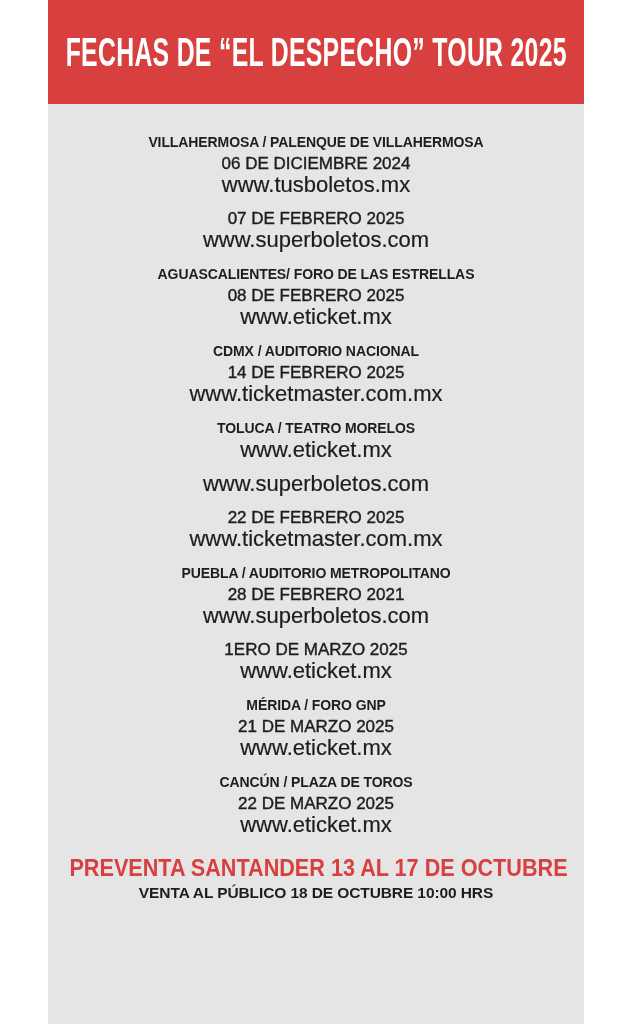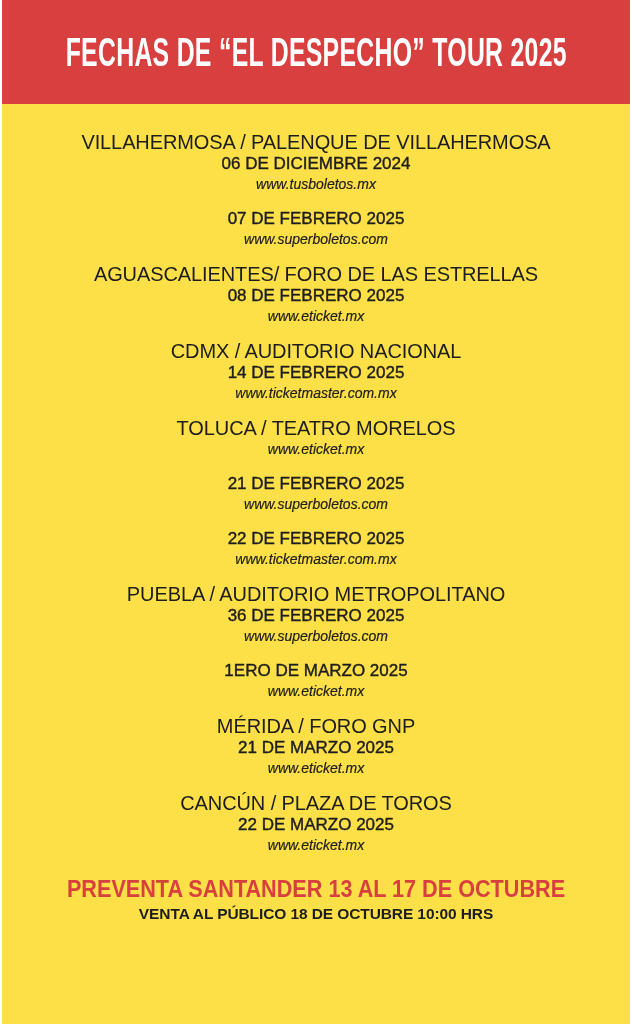--- a/index.html
+++ b/index.html
@@ -3,24 +3,24 @@
 <meta charset="utf-8">
 <style>
   html, body {
     margin: 0;
     padding: 0;
     background: #ffffff;
     font-family: "Liberation Sans", sans-serif;
   }
   .poster {
     position: relative;
-    width: 628px;
+    width: 536px;
     height: 1024px;
     margin: 0 auto;
-    background: #fde047;
+    background: #e5e5e5;
     color: #1d1d1d;
     overflow: hidden;
   }
   .banner {
     height: 104px;
     background: #d8403f;
     display: flex;
     align-items: center;
     justify-content: center;
   }
@@ -35,34 +35,33 @@
     transform-origin: center center;
   }
   .dates {
     padding-top: 27px;
     text-align: center;
   }
   .entry {
     margin-bottom: 13px;
   }
   .venue {
-    font-size: 20px;
-    font-weight: 400;
+    font-size: 14px;
+    font-weight: 700;
     line-height: 22px;
     letter-spacing: -0.1px;
   }
   .date {
     font-size: 17px;
     line-height: 21px;
     -webkit-text-stroke: 0.4px;
   }
   .tickets {
-    font-size: 14px;
+    font-size: 22px;
     line-height: 21px;
-    font-style: italic;
     -webkit-text-stroke: 0.2px;
   }
   .footer {
     padding-top: 7px;
     text-align: center;
   }
   .presale {
     color: #d8403f;
     font-size: 23.5px;
     font-weight: 700;
@@ -105,30 +104,29 @@
     <section class="entry">
       <div class="venue">CDMX / AUDITORIO NACIONAL</div>
       <div class="date">14 DE FEBRERO 2025</div>
       <div class="tickets">www.ticketmaster.com.mx</div>
     </section>
     <section class="entry">
       <div class="venue">TOLUCA / TEATRO MORELOS</div>
       <div class="tickets">www.eticket.mx</div>
     </section>
     <section class="entry">
-      <div class="date">21 DE FEBRERO 2025</div>
       <div class="tickets">www.superboletos.com</div>
     </section>
     <section class="entry">
       <div class="date">22 DE FEBRERO 2025</div>
       <div class="tickets">www.ticketmaster.com.mx</div>
     </section>
     <section class="entry">
       <div class="venue">PUEBLA / AUDITORIO METROPOLITANO</div>
-      <div class="date">36 DE FEBRERO 2025</div>
+      <div class="date">28 DE FEBRERO 2021</div>
       <div class="tickets">www.superboletos.com</div>
     </section>
     <section class="entry">
       <div class="date">1ERO DE MARZO 2025</div>
       <div class="tickets">www.eticket.mx</div>
     </section>
     <section class="entry">
       <div class="venue">MÉRIDA / FORO GNP</div>
       <div class="date">21 DE MARZO 2025</div>
       <div class="tickets">www.eticket.mx</div>

